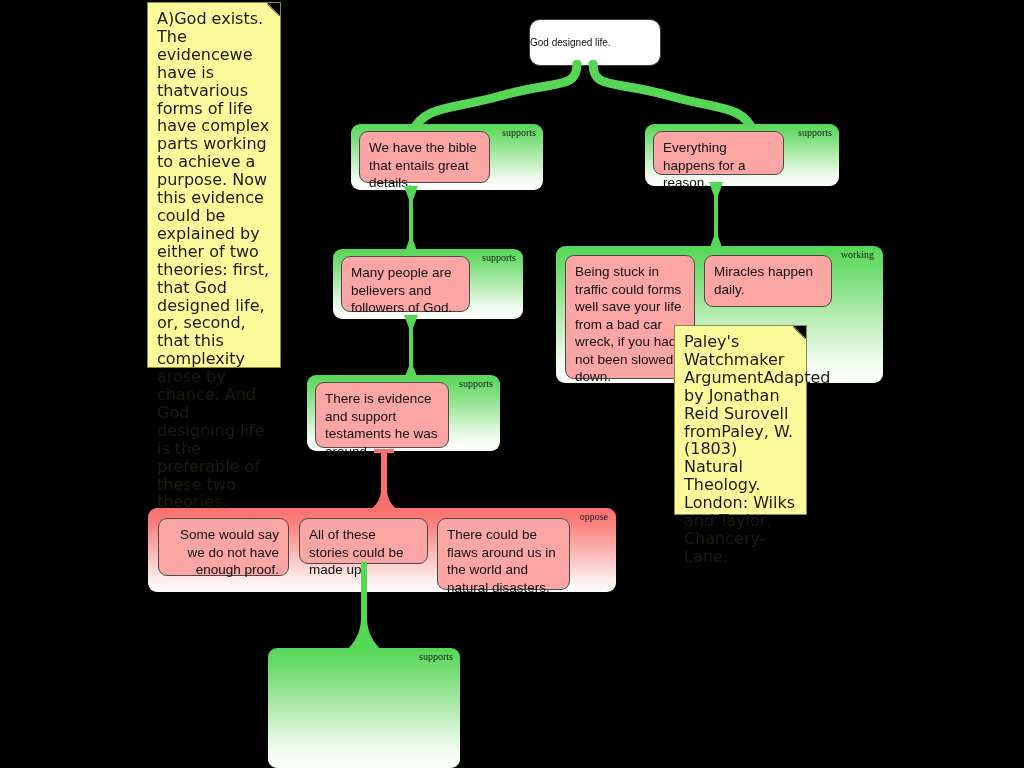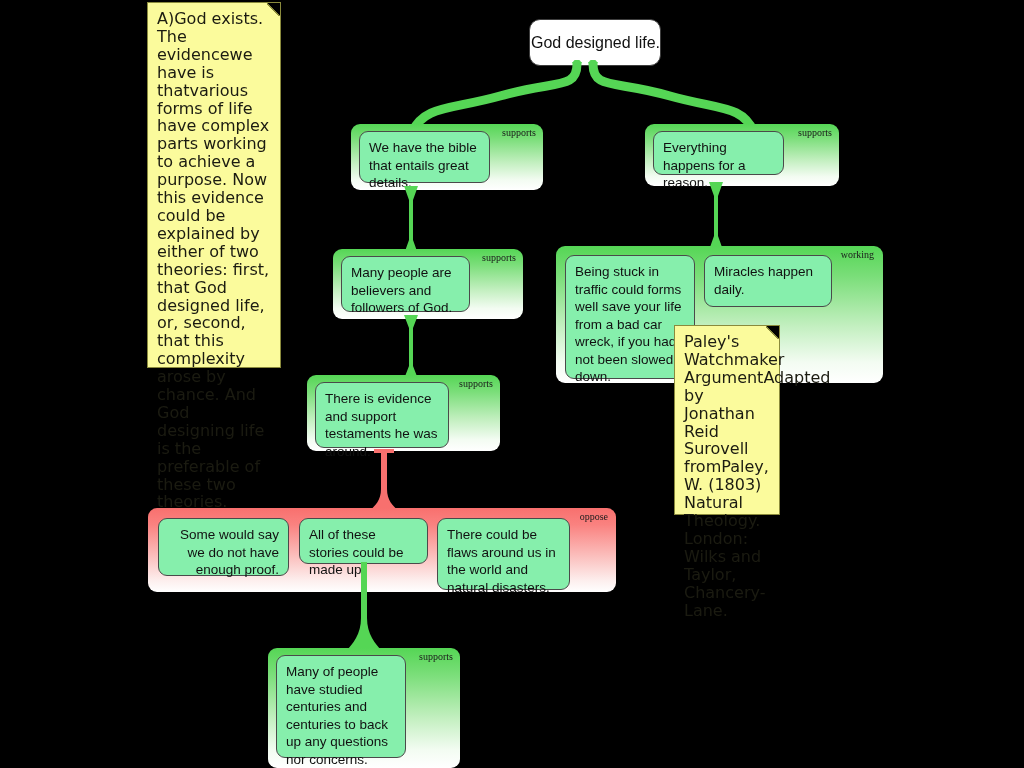--- a/index.html
+++ b/index.html
@@ -8,28 +8,28 @@
   #stage{position:relative;width:1024px;height:768px;background:#000;}
 
   
   .panel{position:absolute;border-radius:9px;overflow:hidden;}
   .panel.support{background:linear-gradient(to bottom,#55d655 0%,#7ade79 22%,#c2efbf 58%,#f3fcf2 85%,#ffffff 100%);}
   .panel.oppose{background:linear-gradient(to bottom,#f8706e 0%,#fa8280 20%,#fbc0be 58%,#fdeeed 86%,#ffffff 100%);}
   .panel-label{position:absolute;top:3px;font-size:10px;color:#1a1a1a;
        font-family:Liberation Serif, serif;line-height:11px;white-space:nowrap;}
 
   
-  .claim{position:absolute;background:#86efac;border:1.4px solid #4a4a4a;
+  .claim{position:absolute;background:#fca5a5;border:1.4px solid #4a4a4a;
        border-radius:9px;box-sizing:border-box;
        font-size:13.5px;line-height:17.5px;color:#111;
        padding:7px 9px 6px 9px;}
 
   .root{position:absolute;background:#fff;border:1.4px solid #3d3d3d;
        border-radius:11px;box-sizing:border-box;display:flex;align-items:center;
-       justify-content:flex-end;font-size:16px;color:#111;}
+       justify-content:flex-start;font-size:10px;color:#111;}
 
   
   .conn{position:absolute;}
 
   
   .note{position:absolute;background:#fbfb9c;border:1px solid #8a8a3c;
        box-sizing:border-box;
        font-family:"DejaVu Sans",sans-serif;
        font-size:16px;line-height:17.9px;color:#1b1b11;
        padding:7px 8px 6px 9px;}
@@ -102,23 +102,20 @@
     <span>There could be flaws around us in the world and natural disasters.</span>
   </div>
 
   <svg class="conn" style="left:344px;top:562px;width:40px;height:92px;" viewBox="0 0 40 92">
     <path d="M17,0 L23,0 L23,56 C23,72 31,82 39,90 L1,90 C9,82 17,72 17,56 Z" fill="#55d655"></path>
   </svg>
 
   <div class="panel support" style="left:268px;top:648px;width:192px;height:120px;">
     <span class="panel-label" style="right:7px;">supports</span>
   </div>
-  <div class="claim" style="left:276px;top:655px;width:130px;height:103px;">
-    <span>Many of people have studied centuries and centuries to back up any questions nor concerns.</span>
-  </div>
 
   <div class="panel support" style="left:645px;top:124px;width:194px;height:62px;">
     <span class="panel-label" style="right:7px;">supports</span>
   </div>
   <div class="claim" style="left:653px;top:131px;width:131px;height:44px;">
     <span>Everything happens for a reason.</span>
   </div>
 
   <svg class="conn" style="left:703px;top:182px;width:26px;height:68px;" viewBox="0 0 26 68">
     <path d="M6,0 L20,0 L15,14 L15,54 L20,68 L6,68 L11,54 L11,14 Z" fill="#55d655"></path>
@@ -132,18 +129,18 @@
   </div>
   <div class="claim" style="left:704px;top:255px;width:128px;height:52px;">
     <span>Miracles happen daily.</span>
   </div>
 
   <div class="note" style="left:147px;top:2px;width:134px;height:366px;">
     <span class="fold"></span>
     <span>A)God exists. The evidencewe have is thatvarious forms of life have complex parts working to achieve a purpose. Now this evidence could be explained by either of two theories: first, that God designed life, or, second, that this complexity arose by chance. And God designing life is the preferable of these two theories.</span>
   </div>
 
-  <div class="note note-right" style="left:674px;top:325px;width:106px;height:190px;">
+  <div class="note note-right" style="left:674px;top:325px;width:133px;height:190px;">
     <span class="fold"></span>
     <span>Paley's Watchmaker ArgumentAdapted by Jonathan Reid Surovell fromPaley, W. (1803) Natural Theology. London: Wilks and Taylor, Chancery-Lane.</span>
   </div>
 
 </div>
 
 </body></html>

